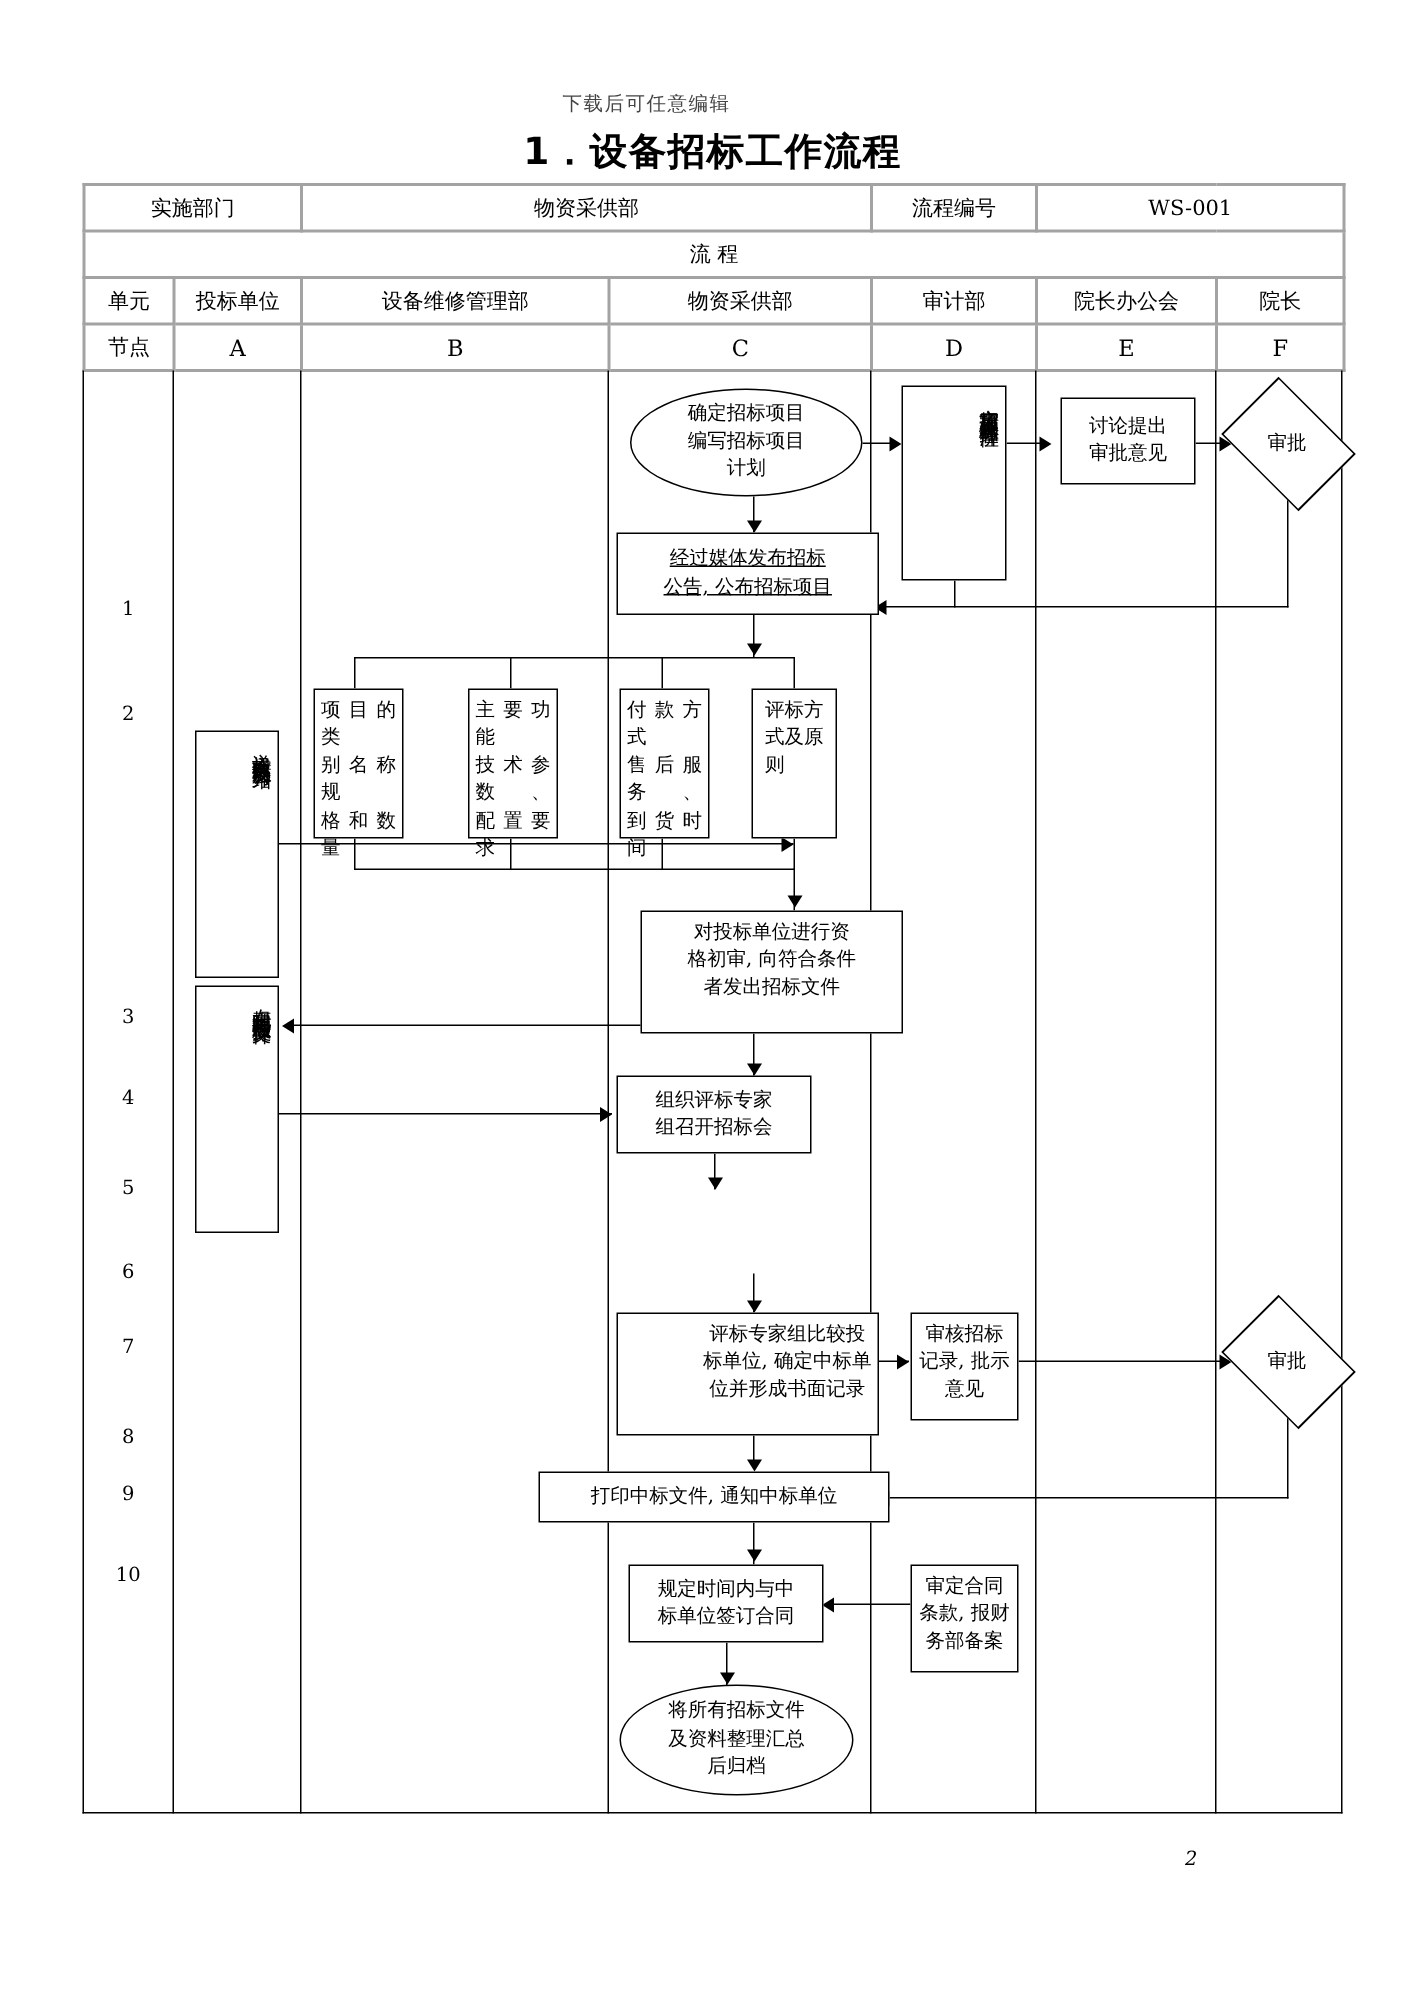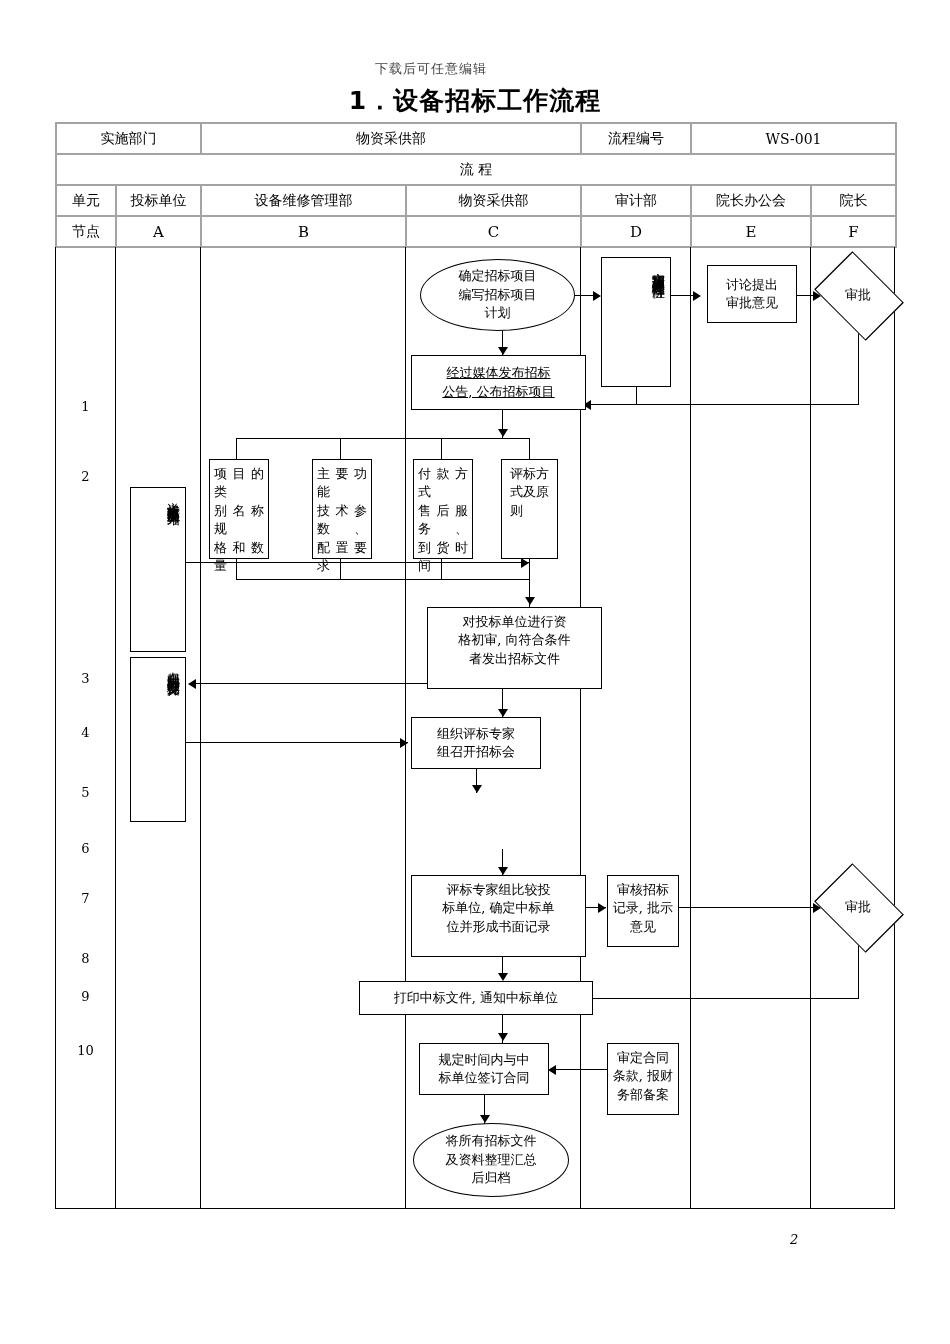--- a/index.html
+++ b/index.html
@@ -383,21 +383,21 @@
 组召开招标会</span>
     </div>
 
     <div class="ln lnv" style="left:420px; top:522px; height:24px;"></div>
     <div class="arr arr-d" style="left:416px; top:538px;"></div>
 
 
     <div class="ln lnv" style="left:446px; top:602px; height:26px;"></div>
     <div class="arr arr-d" style="left:442px; top:620px;"></div>
 
-    <div class="box" style="left:355px; top:628px; width:175px; height:82px;">
+    <div class="box" style="left:355px; top:628px; width:175px; height:82px;justify-content:flex-end;">
       <span style="white-space:pre-line">评标专家组比较投
 标单位, 确定中标单
 位并形成书面记录</span>
     </div>
 
     <div class="ln lnh" style="left:530px; top:660px; width:20px;"></div>
     <div class="arr arr-r" style="left:542px; top:656px;"></div>
 
     <div class="box" style="left:551px; top:628px; width:72px; height:72px;">
       <span style="white-space:pre-line">审核招标

